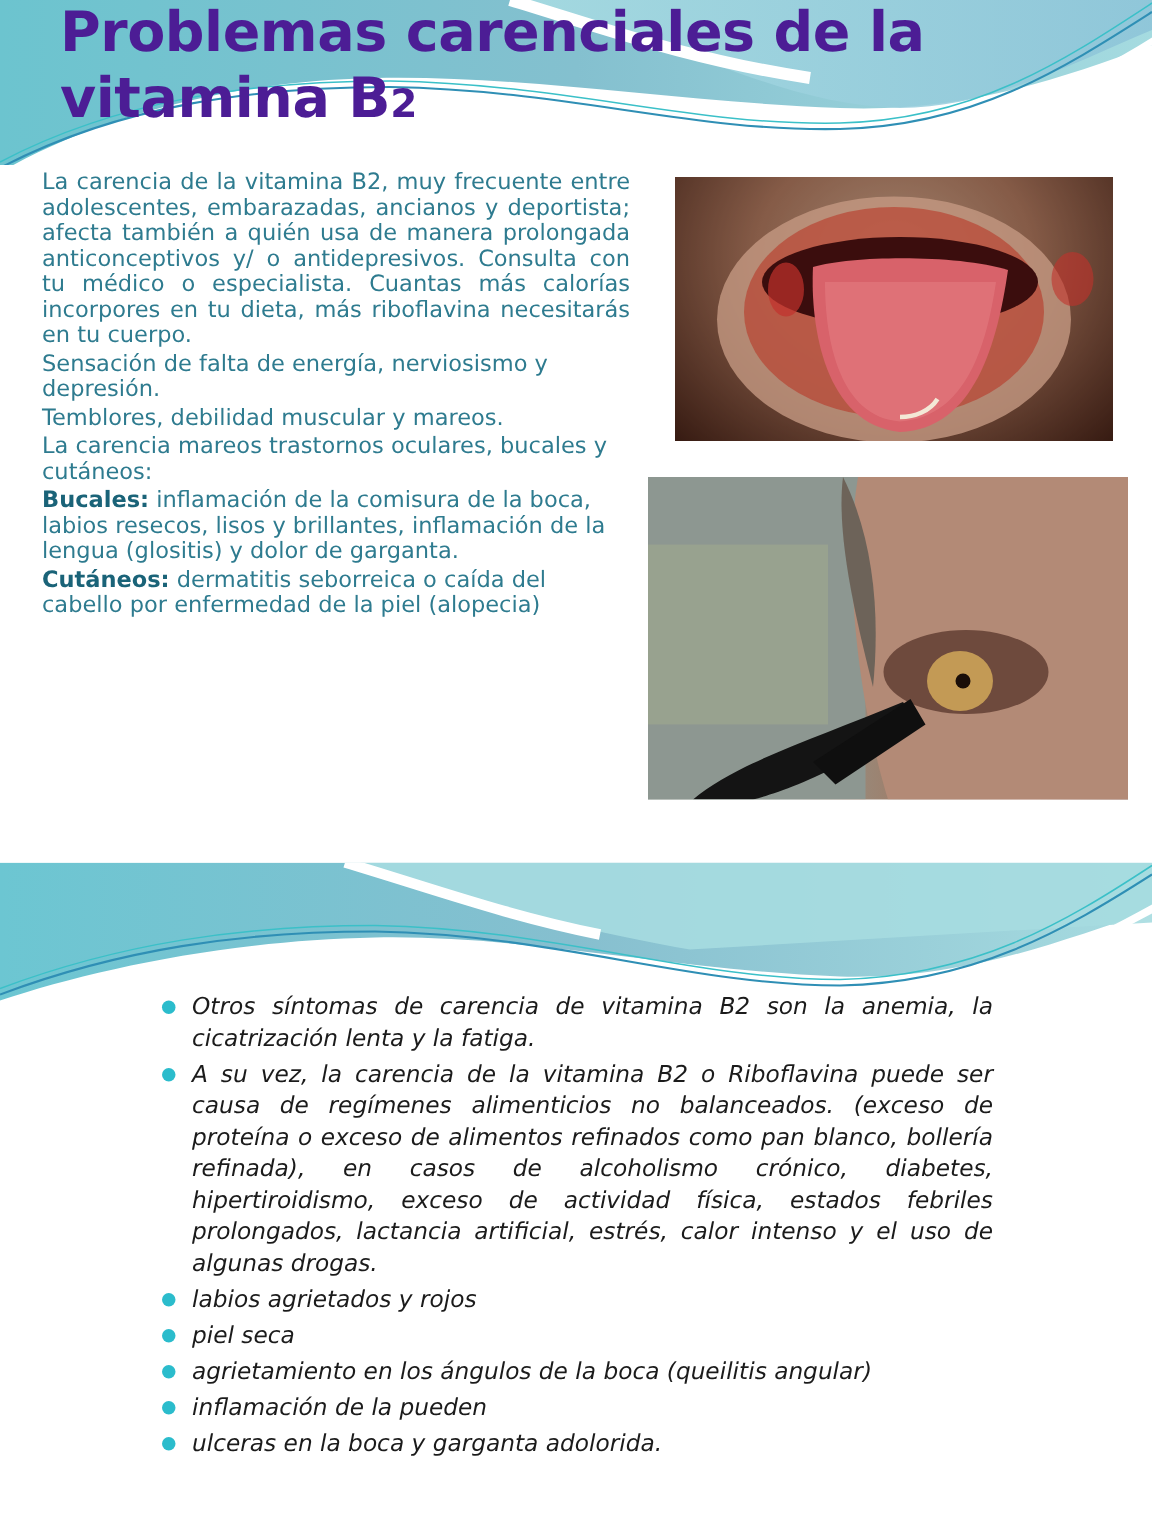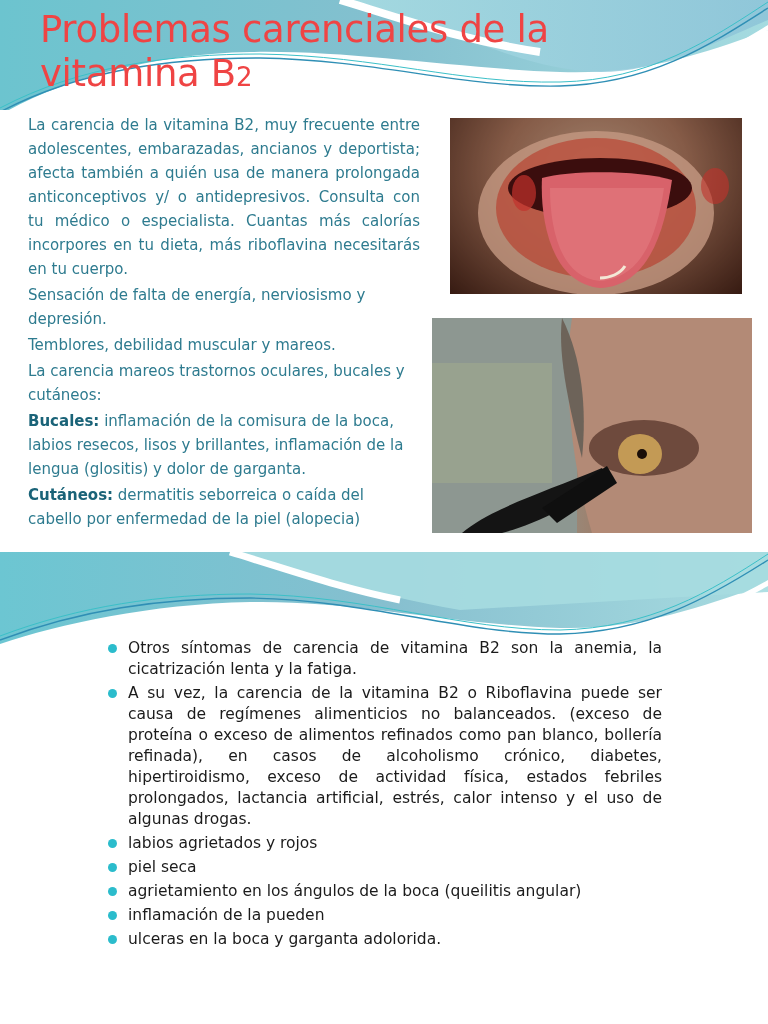--- a/index.html
+++ b/index.html
@@ -1,37 +1,36 @@
 <!DOCTYPE html>
 <html><head>
   <meta charset="utf-8">
   <style>
     * { box-sizing: border-box; margin: 0; padding: 0; }
     html, body { width: 768px; height: 1024px; overflow: hidden; background: #ffffff; }
     body { font-family: "DejaVu Sans", sans-serif; position: relative; }
 
     .slide { position: absolute; left: 0; width: 768px; background: #ffffff; overflow: hidden; }
     .slide-1 { top: 0; height: 576px; }
-    .slide-2 { top: 552px; height: 424px; }
+    .slide-2 { top: 575px; height: 424px; font-style: italic; }
 
     .wave { position: absolute; left: 0; top: 0; width: 768px; }
 
     .title {
       position: absolute; left: 40px; top: 0px;
       font-family: "DejaVu Sans", sans-serif;
-      font-size: 37px; line-height: 44px; color: #ef4444;
-      font-weight: normal; letter-spacing: -0.3px;
+      font-size: 37px; line-height: 44px; color: #4c1d95;
+      font-weight: bold; letter-spacing: -0.3px;
       width: 600px;
-      margin-top: 8px;
     }
     .title .sub { font-size: 26px; }
 
     .left-col {
       position: absolute; left: 28px; top: 113px; width: 392px;
-      color: #2e7b8f; font-size: 15px; line-height: 24px;
+      color: #2e7b8f; font-size: 15px; line-height: 17px;
     }
     .left-col p { margin-bottom: 2px; }
     .left-col .justify { text-align: justify; text-align-last: left; }
     .left-col b { color: #1a6378; text-align: right; }
 
     .photo {
       position: absolute; overflow: hidden;
     }
     .photo-mouth { left: 450px; top: 118px; width: 292px; height: 176px;
       background: radial-gradient(ellipse at 50% 30%, #c9a88f 0%, #a3735b 45%, #3a1d14 100%); }

